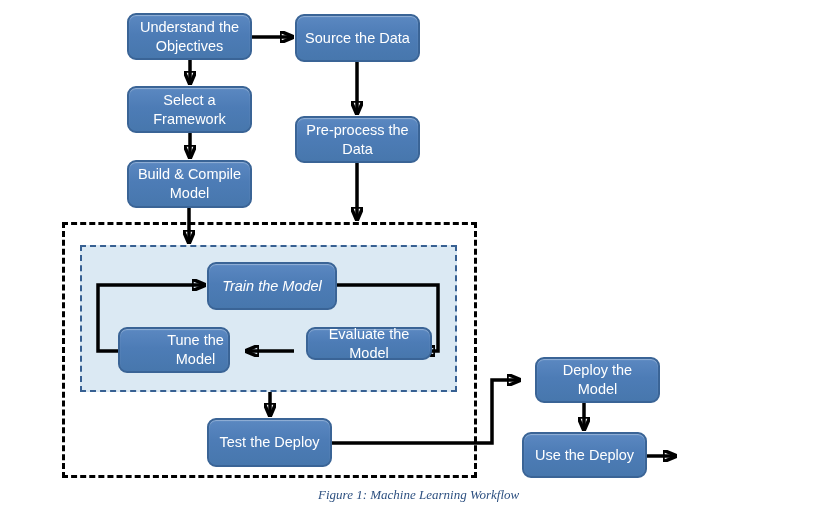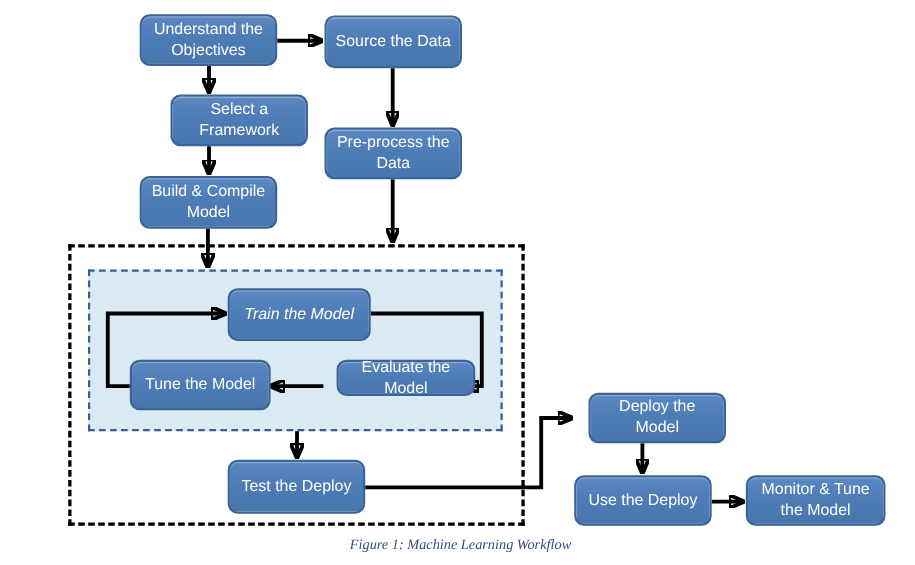--- a/index.html
+++ b/index.html
@@ -20,25 +20,25 @@
     color:#ffffff;
     display:flex;align-items:center;justify-content:center;
     text-align:center;
     font-size:14.5px;line-height:19px;
     white-space:pre-line;
     box-shadow:inset 0 1px 1px rgba(255,255,255,.35);
   }
   
   .n-understand{left:127px;top:13px;width:125px;height:47px;}
   .n-source    {left:295px;top:14px;width:125px;height:48px;}
-  .n-select    {left:127px;top:86px;width:125px;height:47px;margin-left:28px;}
+  .n-select    {left:127px;top:86px;width:125px;height:47px;}
   .n-preprocess{left:295px;top:116px;width:125px;height:47px;}
   .n-build     {left:127px;top:160px;width:125px;height:48px;}
   .n-train     {left:207px;top:262px;width:130px;height:48px;font-style:italic;}
-  .n-tune      {left:118px;top:327px;width:128px;height:46px;}
+  .n-tune      {left:118px;top:327px;width:112px;height:46px;padding-left:43px;}
   .n-evaluate  {left:306px;top:327px;width:126px;height:33px;}
   .n-test      {left:207px;top:418px;width:125px;height:49px;}
   .n-deploy    {left:522px;top:357px;width:125px;height:46px;margin-left:13px;}
   .n-use       {left:522px;top:432px;width:125px;height:46px;}
   .n-monitor   {left:678px;top:432px;width:127px;height:46px;}
 
   .outer-box{
     position:absolute;left:62px;top:222px;width:415px;height:256px;
     box-sizing:border-box;
     border:3px dashed #000000;
@@ -105,18 +105,16 @@
   <div class="node n-build">Build &amp; Compile
 Model</div>
   <div class="node n-train">Train the Model</div>
   <div class="node n-tune">Tune the Model</div>
   <div class="node n-evaluate">Evaluate the
 Model</div>
   <div class="node n-test">Test the Deploy</div>
   <div class="node n-deploy">Deploy the
 Model</div>
   <div class="node n-use">Use the Deploy</div>
-  <div class="node n-monitor">Monitor &amp; Tune
-the Model</div>
 
   <div class="caption">Figure 1: Machine Learning Workflow</div>
 
 </div>
 
 </body></html>

